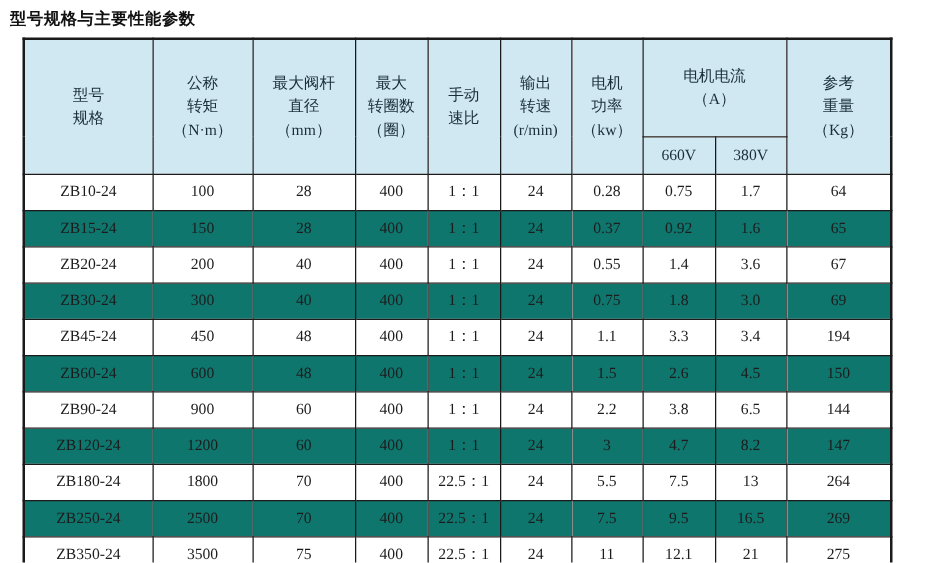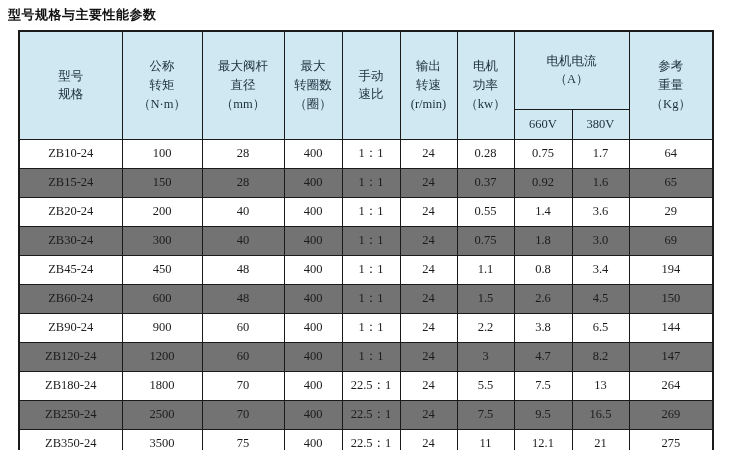--- a/index.html
+++ b/index.html
@@ -44,21 +44,21 @@
   .spec-table thead tr.top-row th { height: 78px; }
   .spec-table th.group { height: 46px; }
   .spec-table th.sub { height: 30px; }
   .spec-table td {
     height: 29px;
     font-size: 12.5px;
     color: #1c1c1c;
     background: #ffffff;
     white-space: nowrap;
   }
-  .spec-table tr.alt td { background: #737373; }
+  .spec-table tr.alt td { background: #0f766e; }
 </style>
 </head>
 <body>
 
 <div class="page">
 
   <h1 class="title">型号规格与主要性能参数</h1>
 
   <table class="spec-table">
     <colgroup>
@@ -133,21 +133,21 @@
         <tr>
           <td>ZB20-24</td>
           <td>200</td>
           <td>40</td>
           <td>400</td>
           <td>1：1</td>
           <td>24</td>
           <td>0.55</td>
           <td>1.4</td>
           <td>3.6</td>
-          <td>29</td>
+          <td>67</td>
         </tr>
         <tr class="alt">
           <td>ZB30-24</td>
           <td>300</td>
           <td>40</td>
           <td>400</td>
           <td>1：1</td>
           <td>24</td>
           <td>0.75</td>
           <td>1.8</td>
@@ -155,21 +155,21 @@
           <td>69</td>
         </tr>
         <tr>
           <td>ZB45-24</td>
           <td>450</td>
           <td>48</td>
           <td>400</td>
           <td>1：1</td>
           <td>24</td>
           <td>1.1</td>
-          <td>0.8</td>
+          <td>3.3</td>
           <td>3.4</td>
           <td>194</td>
         </tr>
         <tr class="alt">
           <td>ZB60-24</td>
           <td>600</td>
           <td>48</td>
           <td>400</td>
           <td>1：1</td>
           <td>24</td>

